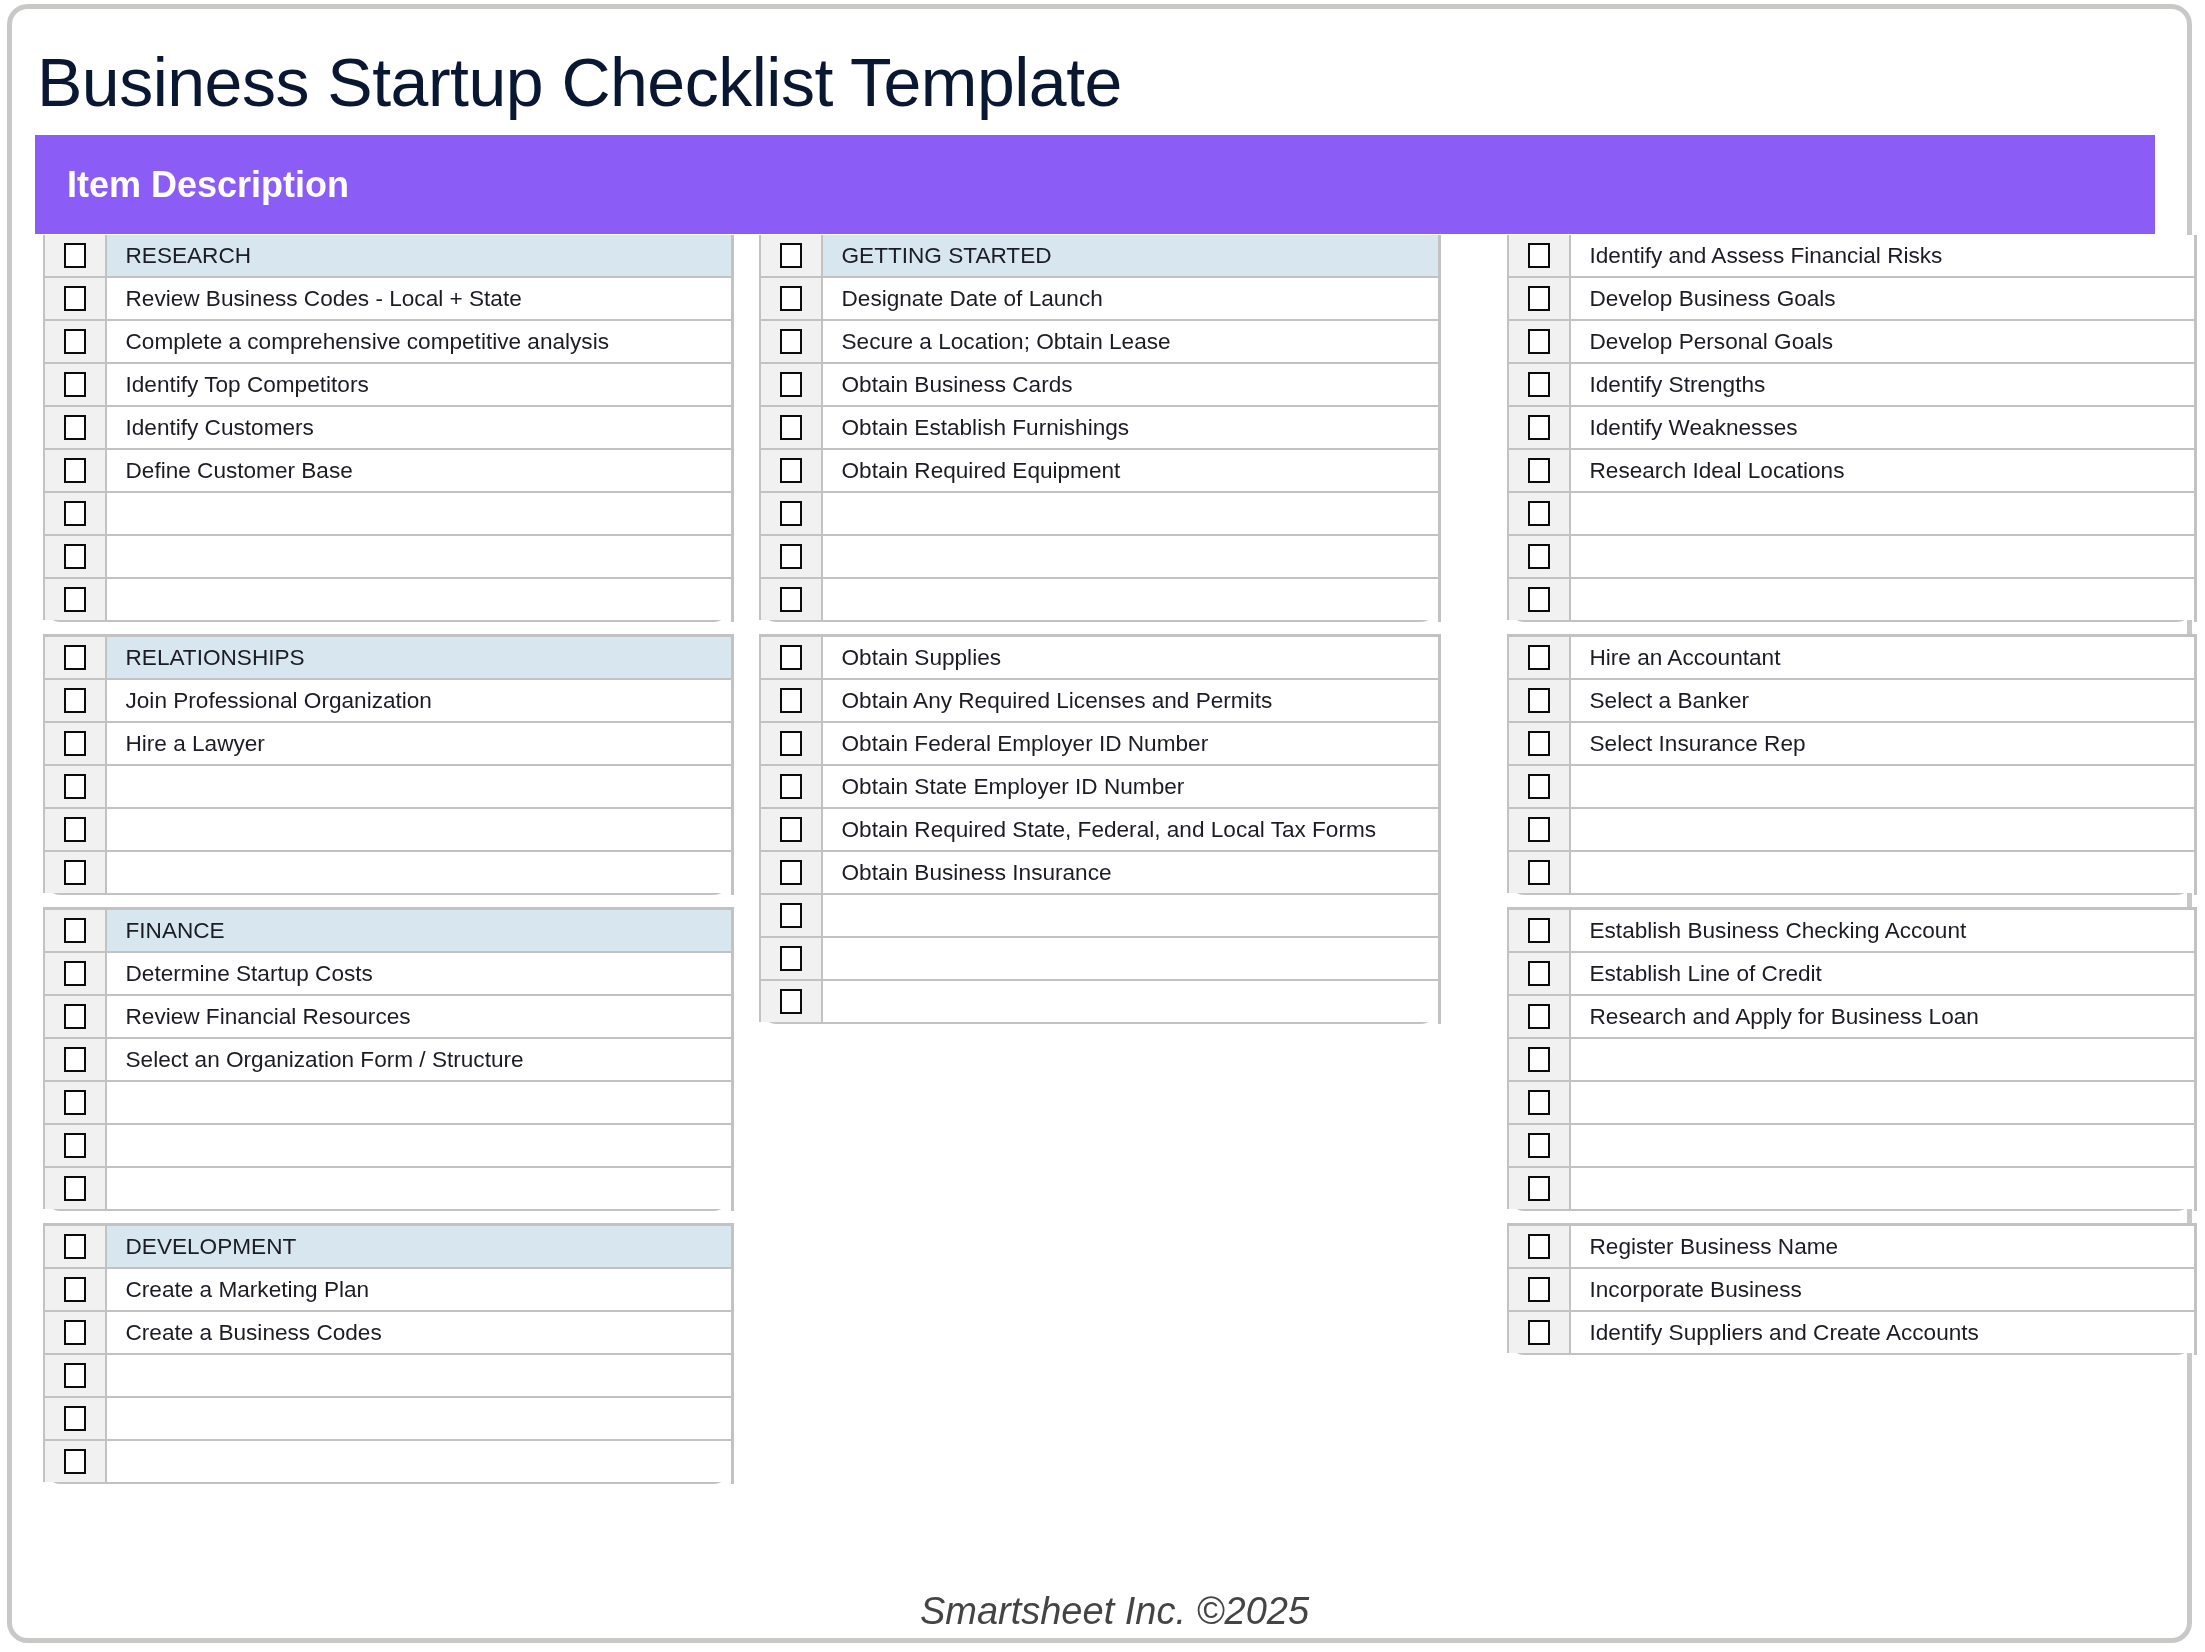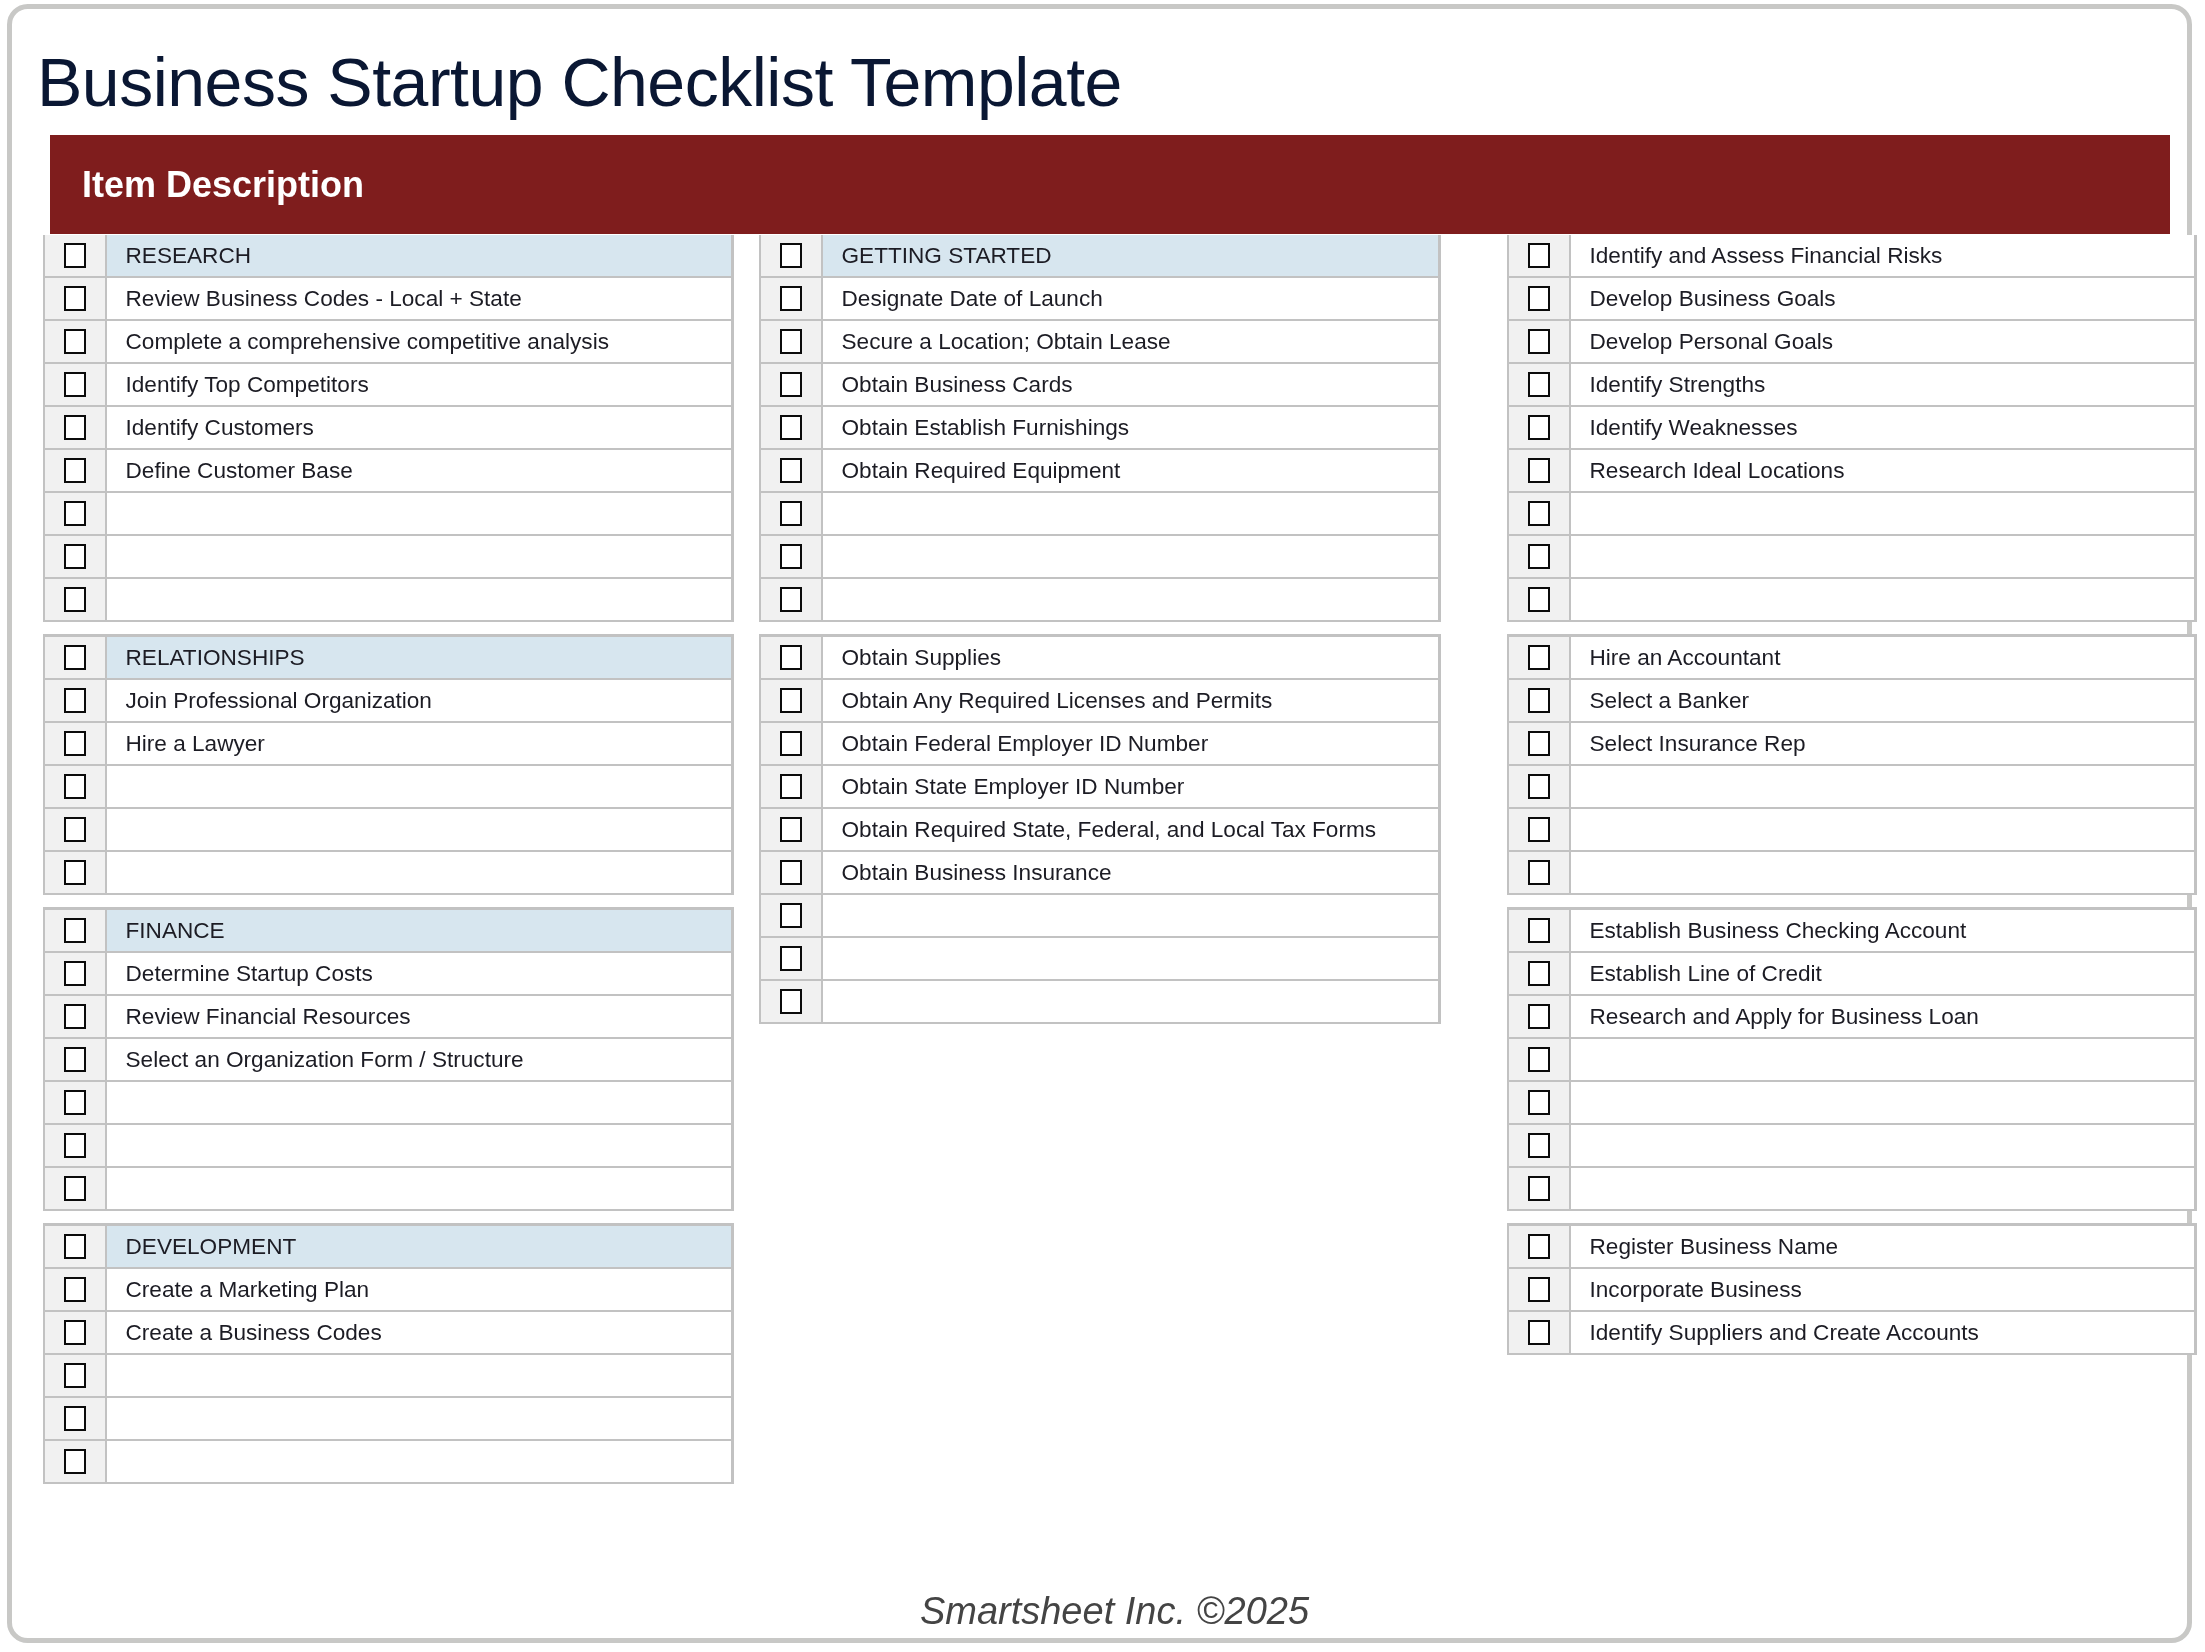--- a/index.html
+++ b/index.html
@@ -6,37 +6,37 @@
   body { width: 2205px; height: 1653px; position: relative; overflow: hidden; font-family: "Liberation Sans", sans-serif; }
   .frame {
     position: absolute; left: 7.2px; top: 4.1px; width: 2185px; height: 1639px;
     border: 5.1px solid #c8c8c6; border-radius: 20.6px; box-sizing: border-box; background: #fff;
   }
   .title {
     position: absolute; left: 37px; top: 41px; font-size: 68px; font-weight: normal;
     color: #0a1733; letter-spacing: -0.5px; line-height: 82px; font-family: "Liberation Sans", sans-serif;
   }
   .header-bar {
-    position: absolute; left: 50px; top: 135px; width: 2120px; height: 99px;
-    background: #7f1d1d;
+    position: absolute; left: 35px; top: 135px; width: 2120px; height: 99px;
+    background: #8b5cf6;
   }
   .header-label {
     position: absolute; left: 32px; top: 0; line-height: 99px; color: #ffffff;
     font-size: 36px; font-weight: bold;
   }
   .col { position: absolute; top: 235px; }
   .col-1 { left: 43px; width: 691px; }
   .col-2 { left: 759px; width: 682px; }
   .col-3 { left: 1469px; width: 690px; padding-left: 38px; }
   .block { border-right: 3.1px solid #c2c2c2; margin-bottom: 12px; }
   .block + .block { border-top: 3.1px solid #c2c2c2; margin-top: 3.1px; }
   .row {
     display: flex; height: 41px; border-bottom: 2.6px solid #c2c2c2; box-sizing: content-box;
   }
-  .row:last-child { border-bottom: 2.6px solid #c2c2c2; }
+  .row:last-child { border-bottom: 2.6px solid #c2c2c2; border-radius: 18px; }
   .cb-cell {
     width: 60px; flex: 0 0 60px; background: #f1f1f1; border-right: 2.6px solid #c2c2c2;
     border-left: 2.1px solid #c2c2c2;
     display: flex; align-items: center; justify-content: center;
   }
   .cb {
     width: 22.6px; height: 25px; border: 2.6px solid #0b0b0b; background: #fff; box-sizing: border-box;
   }
   .text-cell {
     flex: 1; display: flex; align-items: center; padding-left: 18.5px;

